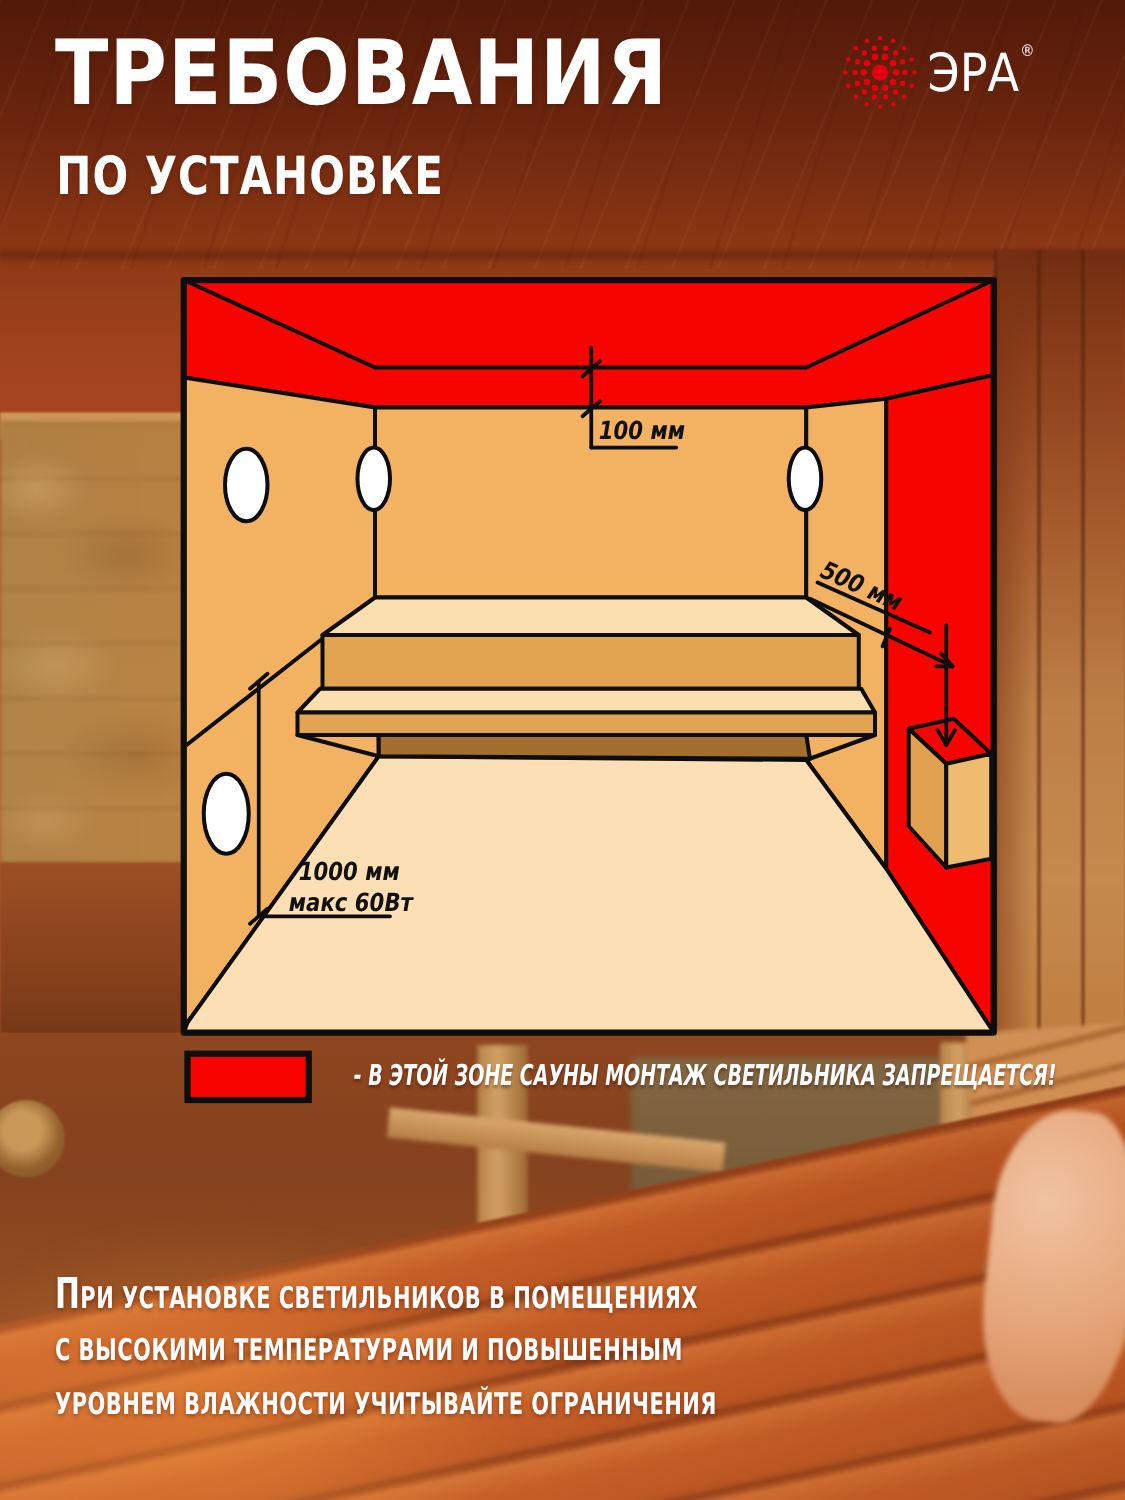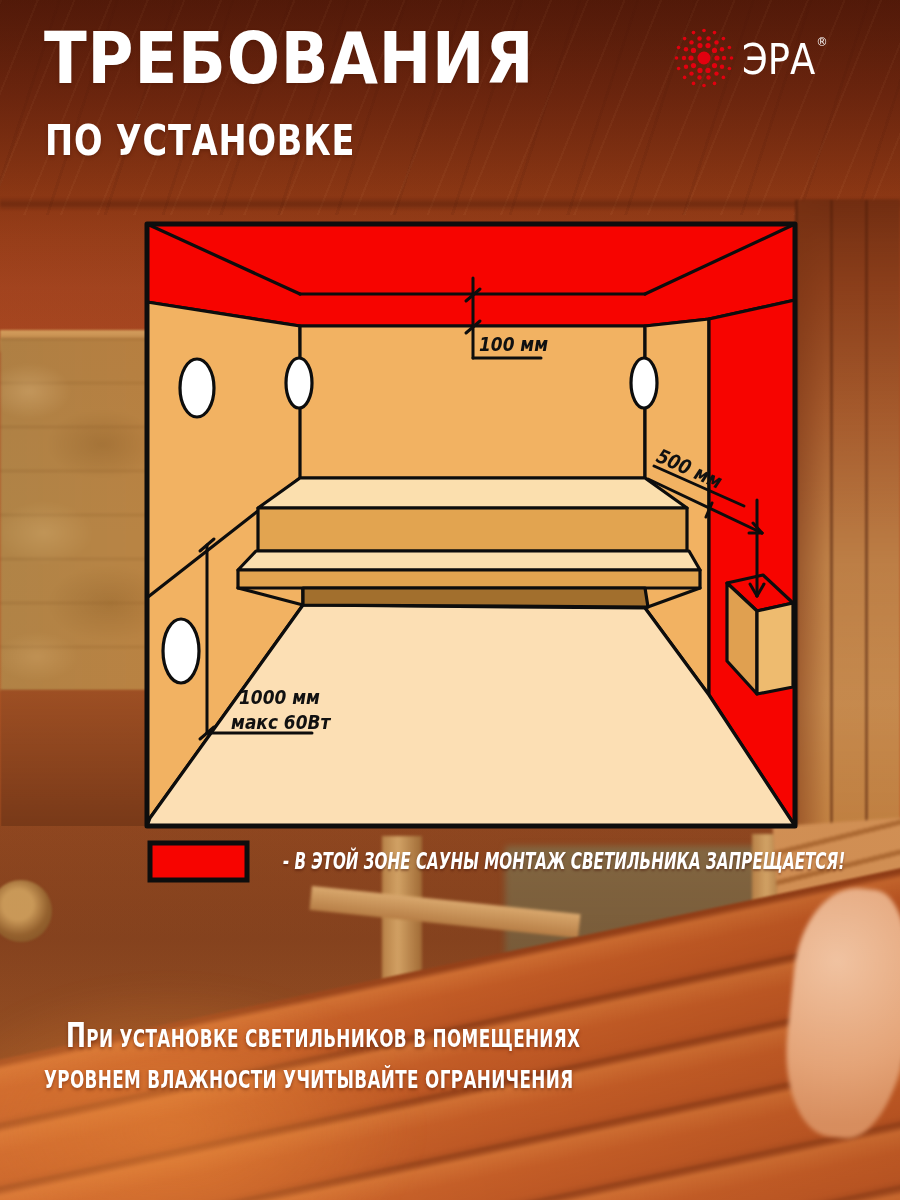--- a/index.html
+++ b/index.html
@@ -98,21 +98,21 @@
   .dim-label { font:italic 700 20px "DejaVu Sans","Liberation Sans",sans-serif; fill:#111111;
     stroke:none !important; }
   .legend-swatch { left:146px; top:839px; }
   .legend-swatch rect { stroke:#0d0d0d; stroke-width:5; }
   .legend-text { left:283px; top:845px; font-size:23px; font-style:italic; font-weight:800;
     line-height:32px; text-shadow:0 2px 3px rgba(60,10,0,0.4); }
   .legend-text .condensed { transform:scaleX(0.66); }
 
   .footer { left:44px; top:1023px; font-size:24px; font-weight:700;
     text-shadow:0 2px 4px rgba(80,20,0,0.45); }
-  .footer .line { height:43px;text-align:right; }
+  .footer .line { height:43px; }
   .footer .condensed { transform:scaleX(0.70); letter-spacing:0.5px; }
   .footer .big-first { font-size:34px; line-height:24px; }
 </style>
 </head>
 <body>
 
 <div class="stage">
 
   <div class="bg bg-top-grain"></div>
   <div class="bg bg-horizon"></div>
@@ -267,18 +267,21 @@
     </svg>
     <div class="abs legend-text white">
       <span class="condensed">- В ЭТОЙ ЗОНЕ САУНЫ МОНТАЖ СВЕТИЛЬНИКА ЗАПРЕЩАЕТСЯ!</span>
     </div>
 
     <div class="abs footer white">
       <div class="line">
         <span class="condensed"><span class="big-first">П</span><span>РИ УСТАНОВКЕ СВЕТИЛЬНИКОВ В ПОМЕЩЕНИЯХ</span></span>
       </div>
       <div class="line">
+        <span class="condensed">С ВЫСОКИМИ ТЕМПЕРАТУРАМИ И ПОВЫШЕННЫМ</span>
+      </div>
+      <div class="line">
         <span class="condensed">УРОВНЕМ ВЛАЖНОСТИ УЧИТЫВАЙТЕ ОГРАНИЧЕНИЯ</span>
       </div>
     </div>
 
   </div>
 </div>
 
 </body></html>

